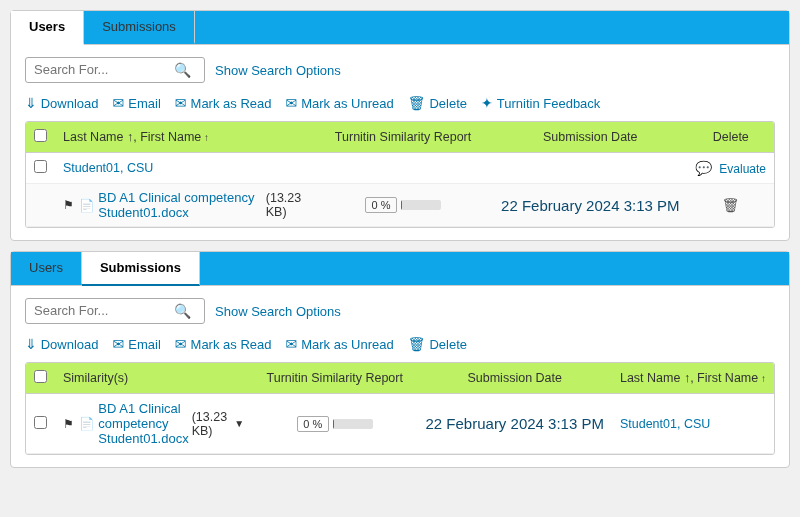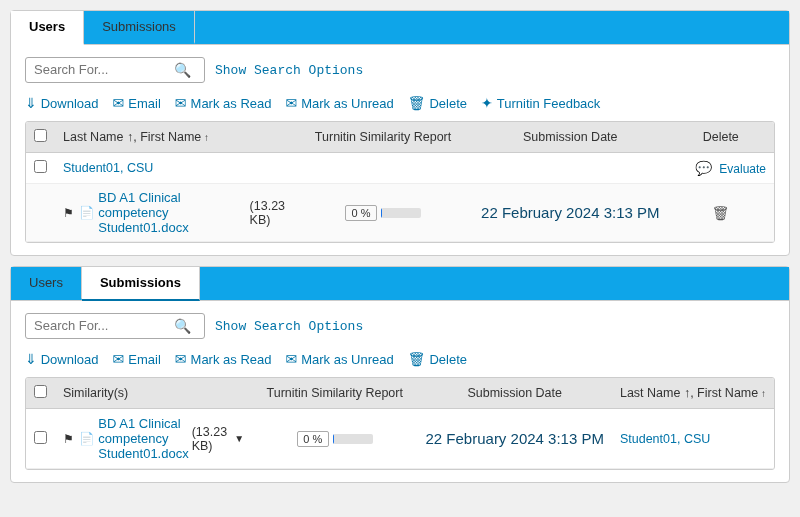--- a/index.html
+++ b/index.html
@@ -70,21 +70,20 @@
     .search-icon {
       color: #555;
       font-size: 14px;
     }
     .show-search-link {
       color: #0073a8;
       margin-left: 10px;
       font-size: 13px;
       cursor: pointer;
       text-decoration: none;
-      font-family: Liberation Mono, monospace;
     }
     .toolbar {
       display: flex;
       align-items: center;
       gap: 14px;
       margin-bottom: 10px;
       flex-wrap: wrap;
     }
     .toolbar-btn {
       display: flex;
@@ -102,21 +101,21 @@
       border: 1px solid #ccc;
       border-radius: 3px;
       overflow: hidden;
     }
     table {
       width: 100%;
       border-collapse: collapse;
       font-size: 12.5px;
     }
     thead tr {
-      background: #e5e5e5;
+      background: #bef264;
     }
     thead th {
       padding: 7px 8px;
       text-align: left;
       font-weight: normal;
       color: #333;
       border-bottom: 1px solid #ccc;
       white-space: nowrap;
     }
     tbody tr {
@@ -132,21 +131,20 @@
     }
     .student-name {
       color: #0073a8;
       cursor: pointer;
     }
     .evaluate-btn {
       color: #0073a8;
       cursor: pointer;
       font-size: 12px;
       white-space: nowrap;
-      margin-left: 20px;
     }
     .comment-icon {
       font-size: 14px;
       color: #0073a8;
       margin-right: 3px;
     }
     .file-row td {
       background: #fafafa;
       padding: 6px 8px;
     }

